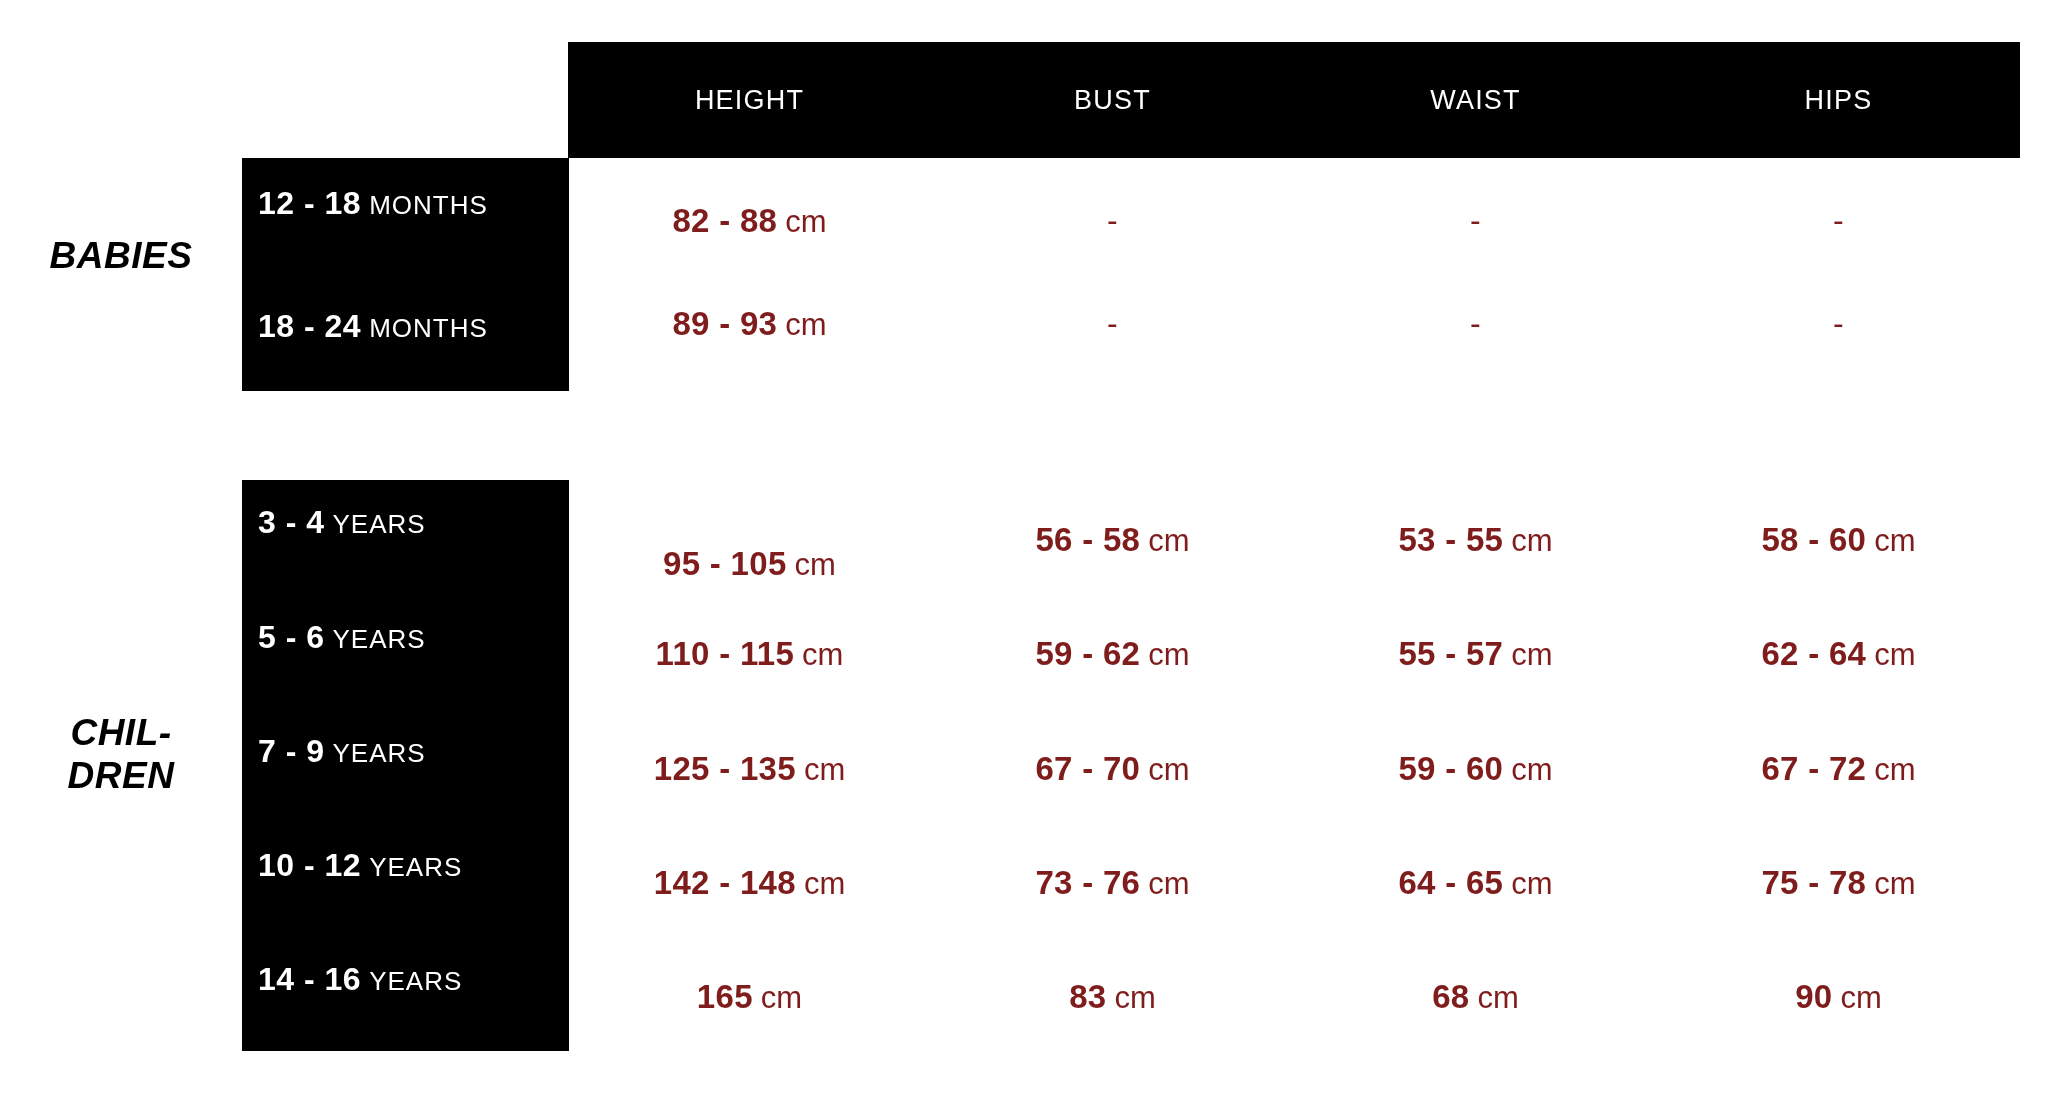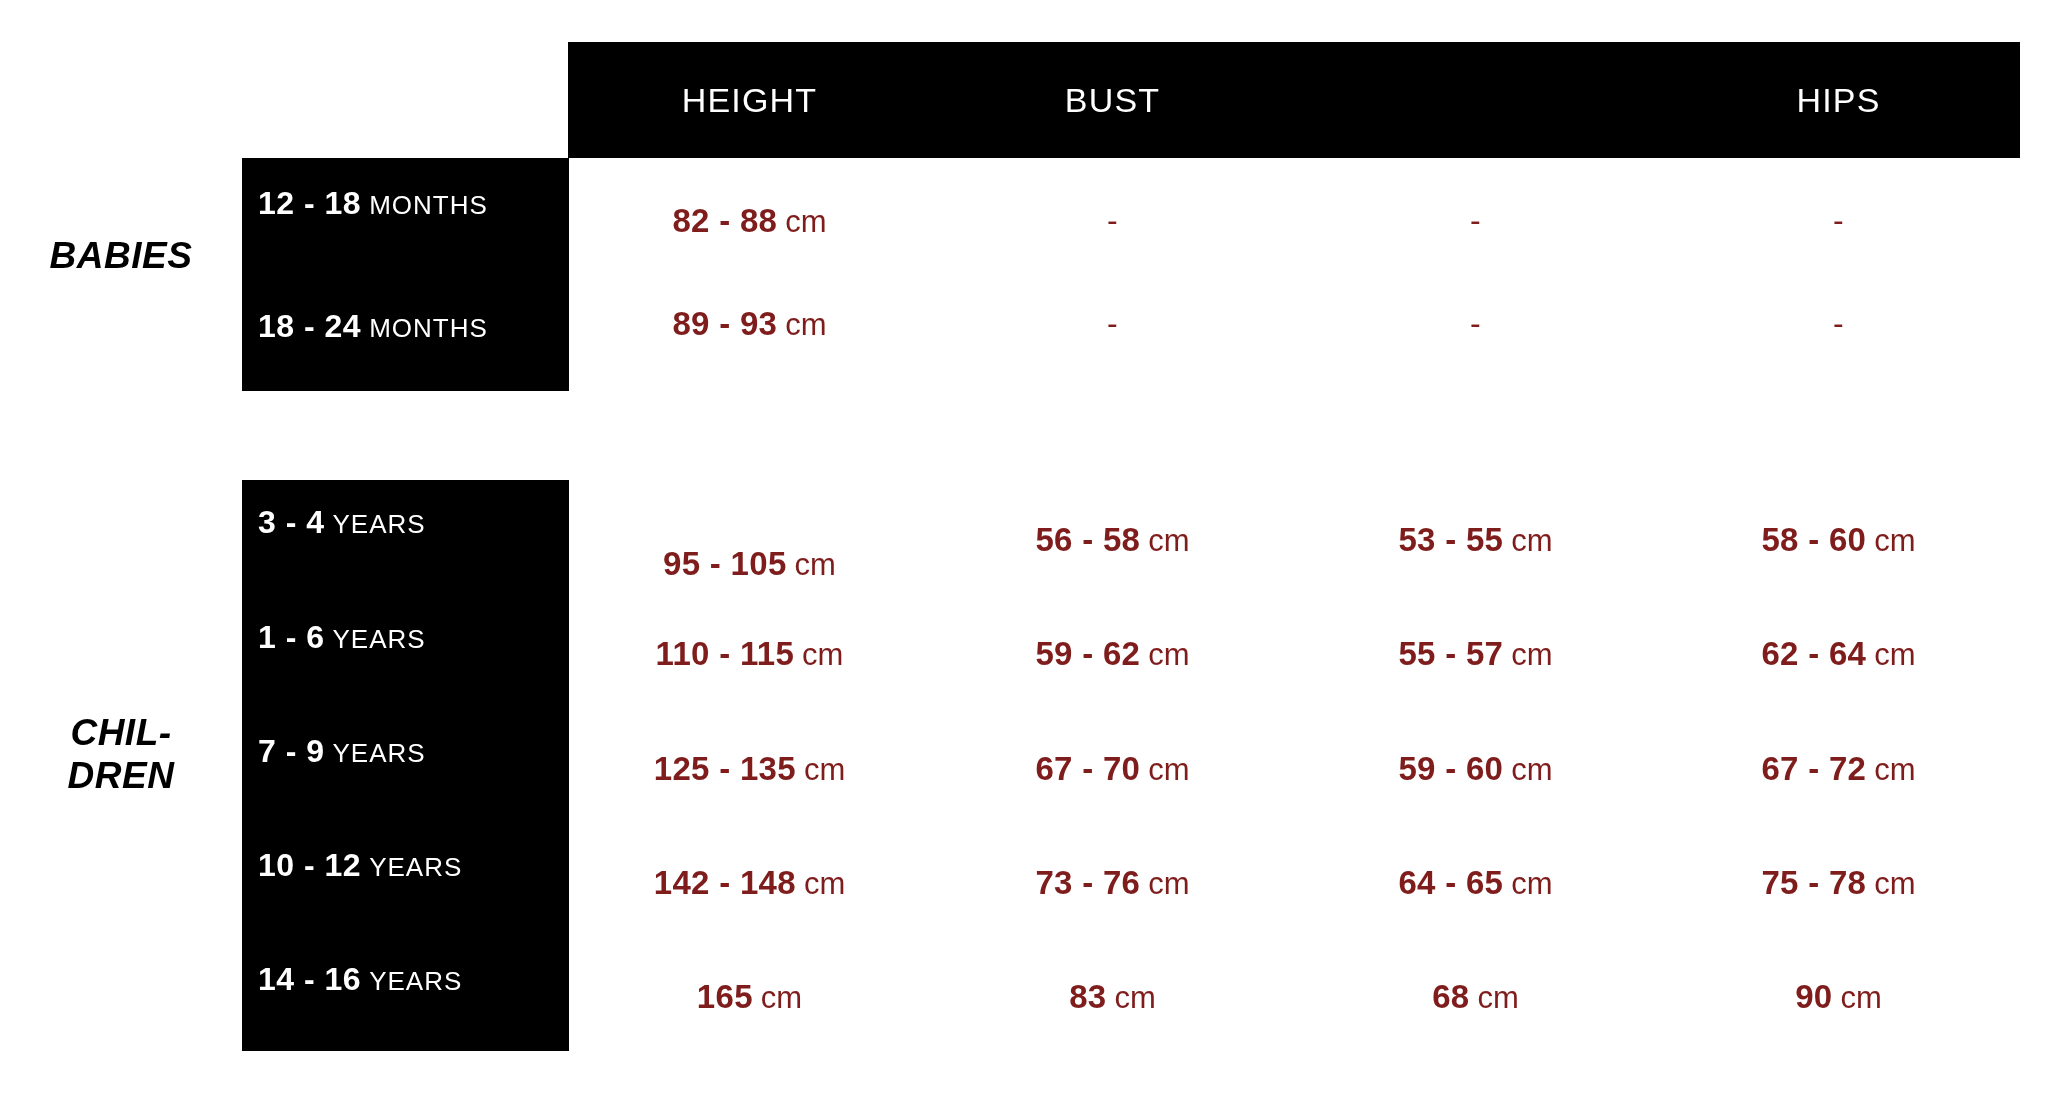--- a/index.html
+++ b/index.html
@@ -29,21 +29,21 @@
     width: 1452px;
     height: 116px;
     background: #000000;
   }
   .header-cell {
     position: absolute;
     top: 0;
     height: 116px;
     line-height: 116px;
     color: #ffffff;
-    font-size: 34px;
+    font-size: 27px;
     letter-spacing: 1.2px;
     text-align: center;
     font-weight: 400;
   }
 
   
   .label-block {
     position: absolute;
     background: #000000;
   }
@@ -128,20 +128,21 @@
   }
 </style>
 </head>
 <body>
 
 <div class="sheet">
 
   <div class="header-band">
     <div class="header-cell" style="left:0px;width:363px;">HEIGHT</div>
     <div class="header-cell" style="left:363px;width:363px;">BUST</div>
+    <div class="header-cell" style="left:726px;width:363px;">WAIST</div>
     <div class="header-cell" style="left:1089px;width:363px;">HIPS</div>
   </div>
 
   <div class="label-block babies-block"></div>
   <div class="label-block children-block"></div>
 
   <div class="group-caption" id="group-babies">
     <span>BABIES</span>
   </div>
   <div class="group-caption" id="group-children">
@@ -191,21 +192,21 @@
     <span class="v">56 - 58</span><span class="u">cm</span>
   </div>
   <div class="meas" style="left:1294px;top:521px;width:363px;">
     <span class="v">53 - 55</span><span class="u">cm</span>
   </div>
   <div class="meas" style="left:1657px;top:521px;width:363px;">
     <span class="v">58 - 60</span><span class="u">cm</span>
   </div>
 
   <div class="age-cell" style="top:619px;">
-    <span class="age-num">1 - 6</span><span class="age-unit">YEARS</span>
+    <span class="age-num">5 - 6</span><span class="age-unit">YEARS</span>
   </div>
   <div class="meas" style="left:568px;top:635px;width:363px;">
     <span class="v">110 - 115</span><span class="u">cm</span>
   </div>
   <div class="meas" style="left:931px;top:635px;width:363px;">
     <span class="v">59 - 62</span><span class="u">cm</span>
   </div>
   <div class="meas" style="left:1294px;top:635px;width:363px;">
     <span class="v">55 - 57</span><span class="u">cm</span>
   </div>

